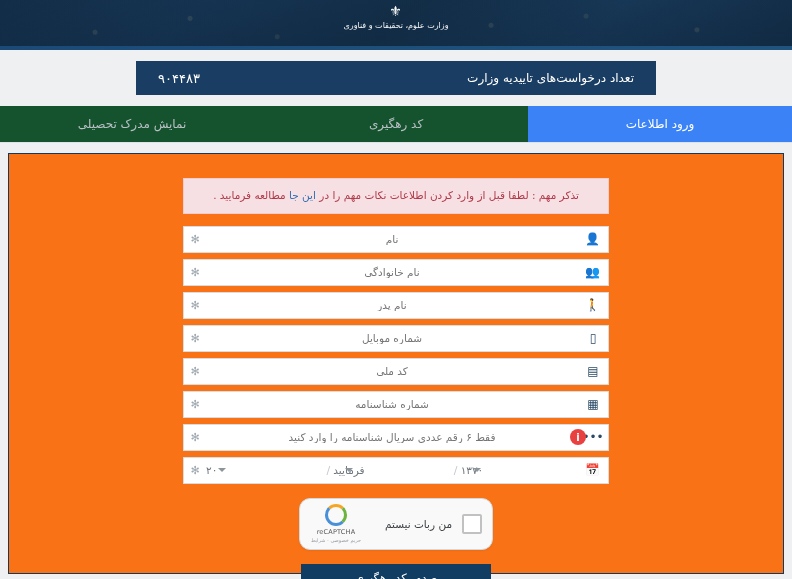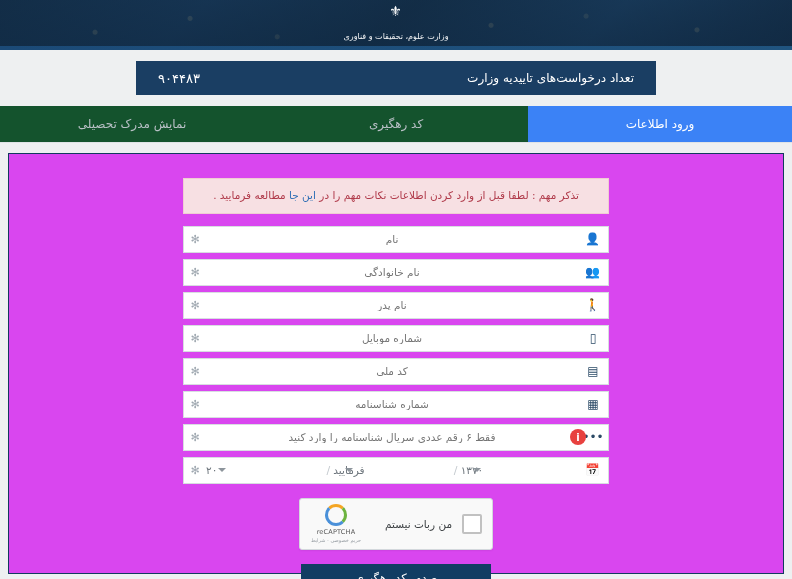--- a/index.html
+++ b/index.html
@@ -34,21 +34,21 @@
   }
   .crest {
     position: absolute;
     left: 50%; top: 4px;
     transform: translateX(-50%);
     text-align: center;
     color: #ffffff;
     z-index: 2;
   }
   .crest-mark { font-size: 14px; line-height: 14px; letter-spacing: 1px; }
-  .crest-title { font-size: 8px; line-height: 12px; margin-top: 13px; white-space: nowrap; opacity: .95; }
+  .crest-title { font-size: 8px; line-height: 12px; margin-top: 2px; white-space: nowrap; opacity: .95; }
   .banner-stripe {
     height: 4px;
     background: linear-gradient(90deg,#1b4a77,#20547f);
   }
 
   
   .countbar-wrap {
     display: flex; justify-content: center;
     margin-top: 11px;
   }
@@ -80,21 +80,21 @@
     user-select: none;
   }
   .tab.active {
     background: #3b82f6;
     color: #ffffff;
   }
 
   
   .card {
     margin: 10px 8px 0 8px;
-    background: #d946ef;
+    background: #f97316;
     border: 1px solid #123a5e;
     height: 421px;
     padding: 18px 0 0 0;
   }
 
   .notice {
     width: 426px;
     margin: 6px auto 0 auto;
     background: #f7e0e3;
     border: 1px solid #f0cdd2;
@@ -178,21 +178,21 @@
     border-top: 4px solid #8d959c;
   }
   .daterow .sep { color: #c3c9ce; font-size: 11px; width: 10px; text-align: center; }
   .daterow .star { width: 22px; text-align: center; color: #9fa8b0; font-size: 11px; }
 
   
   .captcha-wrap { display: flex; justify-content: center; margin-top: 14px; }
   .captcha {
     width: 194px; height: 52px;
     border: 1px solid #d3d8dc;
-    border-radius: 3px;
+    border-radius: 11px;
     background: #f9f9f9;
     display: flex; align-items: center;
     padding: 0 10px;
     box-shadow: 0 1px 2px rgba(0,0,0,0.06);
   }
   .captcha .cb {
     width: 20px; height: 20px;
     border: 2px solid #c1c1c1;
     background: #fff; border-radius: 2px;
     margin-left: 0; margin-right: 0;

